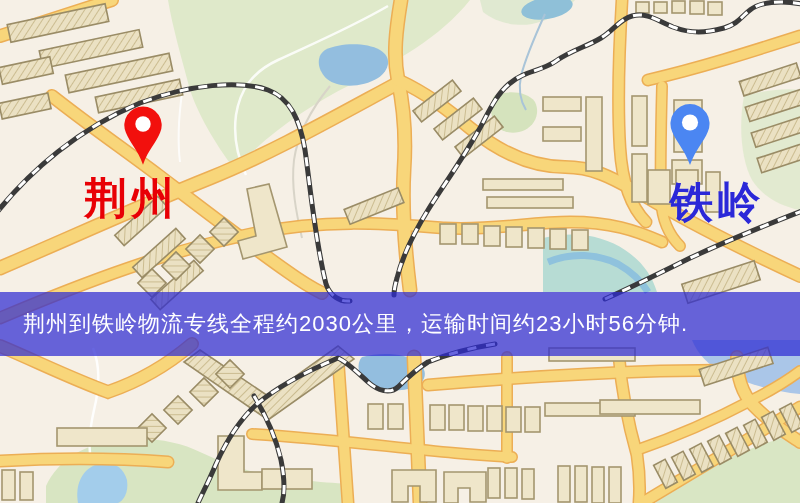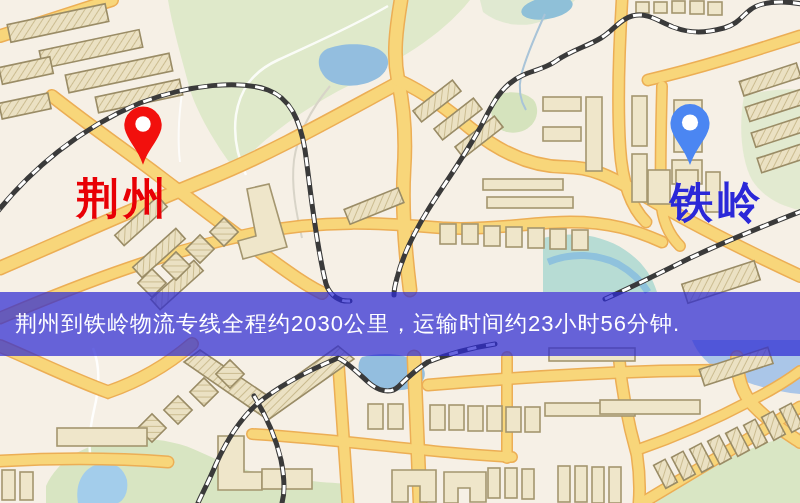--- a/index.html
+++ b/index.html
@@ -29,21 +29,21 @@
   }
   .label-origin{color:#e80005;}
   .label-dest{color:#2b28d8;padding-left:24px;}
   .banner{
     position:absolute;left:0;top:292px;width:800px;height:64px;
     background:rgba(46,43,210,0.72);
     display:flex;align-items:center;
   }
   .banner-text{
     color:#ffffff;font-size:22px;letter-spacing:1px;
-    padding-left:15px;white-space:nowrap;
+    padding-left:23px;white-space:nowrap;
   }
 </style>
 </head>
 <body>
 
 <div class="map-container">
 
   <svg class="map-svg" width="800" height="503" viewBox="0 0 800 503">
     <defs>
       <pattern id="hatch" width="6" height="6" patternUnits="userSpaceOnUse" patternTransform="rotate(45)">
@@ -267,21 +267,21 @@
   <svg class="pin" style="left:121px;top:102px;" width="44" height="66" viewBox="0 0 40 58">
     <path d="M20,56 C15,42 8,36 4.5,27 A17,17 0 1 1 35.5,27 C32,36 25,42 20,56 Z" fill="#f2100d"></path>
     <circle cx="20" cy="19" r="7" fill="#ffffff"></circle>
   </svg>
 
   <svg class="pin" style="left:667px;top:100px;" width="46" height="68" viewBox="0 0 40 58">
     <path d="M20,56 C15,42 8,36 4.5,27 A17,17 0 1 1 35.5,27 C32,36 25,42 20,56 Z" fill="#4b86f2"></path>
     <circle cx="20" cy="19" r="7" fill="#ffffff"></circle>
   </svg>
 
-  <div class="city-label label-origin" style="left:76px;top:177px;">荆州</div>
+  <div class="city-label label-origin" style="left:84px;top:177px;">荆州</div>
 
   <div class="city-label label-dest" style="left:646px;top:181px;">铁岭</div>
 
   <div class="banner">
     <span class="banner-text">荆州到铁岭物流专线全程约2030公里，运输时间约23小时56分钟.</span>
   </div>
 
 </div>
 
 </body></html>

